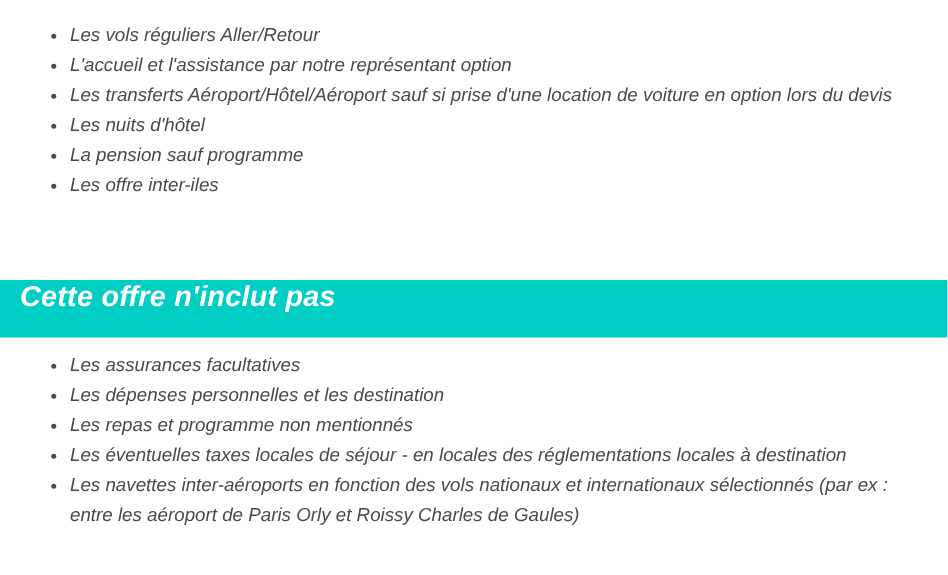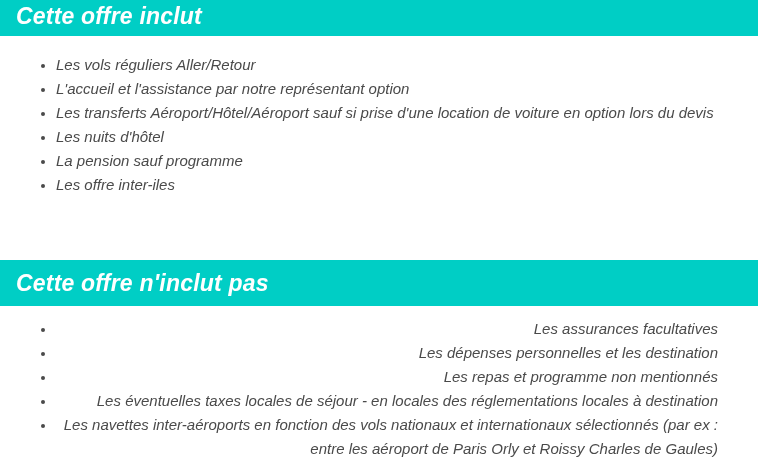--- a/index.html
+++ b/index.html
@@ -13,21 +13,20 @@
   }
   .page {
     width: 758px;
     height: 460px;
     background: #ffffff;
   }
   .section-header {
     background: #00CEC5;
     width: 100%;
     display: flex;
-    align-items: center;
     box-sizing: border-box;
     padding-left: 16px;
   }
   .section-header.first {
     height: 36px;
     align-items: flex-start;
     padding-top: 3px;
   }
   .section-header.second {
     height: 46px;
@@ -40,44 +39,41 @@
     letter-spacing: 0.2px;
     white-space: nowrap;
   }
   ul.bullet-list {
     margin: 16px;
     padding: 0 24px 0 40px;
     list-style: disc outside;
     color: #4a4a4a;
   }
   ul.bullet-list.first-list { margin-top: 17px; }
-  ul.bullet-list.second-list { margin-top: 11px; text-align: right; }
+  ul.bullet-list.second-list { margin-top: 11px; }
   ul.bullet-list li {
     font-size: 15px;
     font-style: italic;
     line-height: 24px;
     color: #4a4a4a;
     max-width: 682px;
   }
   ul.bullet-list li::marker {
     color: #4a4a4a;
     font-size: 13px;
   }
   .gap-between-sections {
     height: 47px;
   }
 </style>
 </head>
 <body>
 
 <div class="page">
 
-  <div class="section-header first">
-    <span class="section-title">Cette offre inclut</span>
-  </div>
 
   <ul class="bullet-list first-list">
     <li>Les vols réguliers Aller/Retour</li>
     <li>L'accueil et l'assistance par notre représentant option</li>
     <li>Les transferts Aéroport/Hôtel/Aéroport sauf si prise d'une location de voiture en option lors du devis</li>
     <li>Les nuits d'hôtel</li>
     <li>La pension sauf programme</li>
     <li>Les offre inter-iles</li>
   </ul>
 

